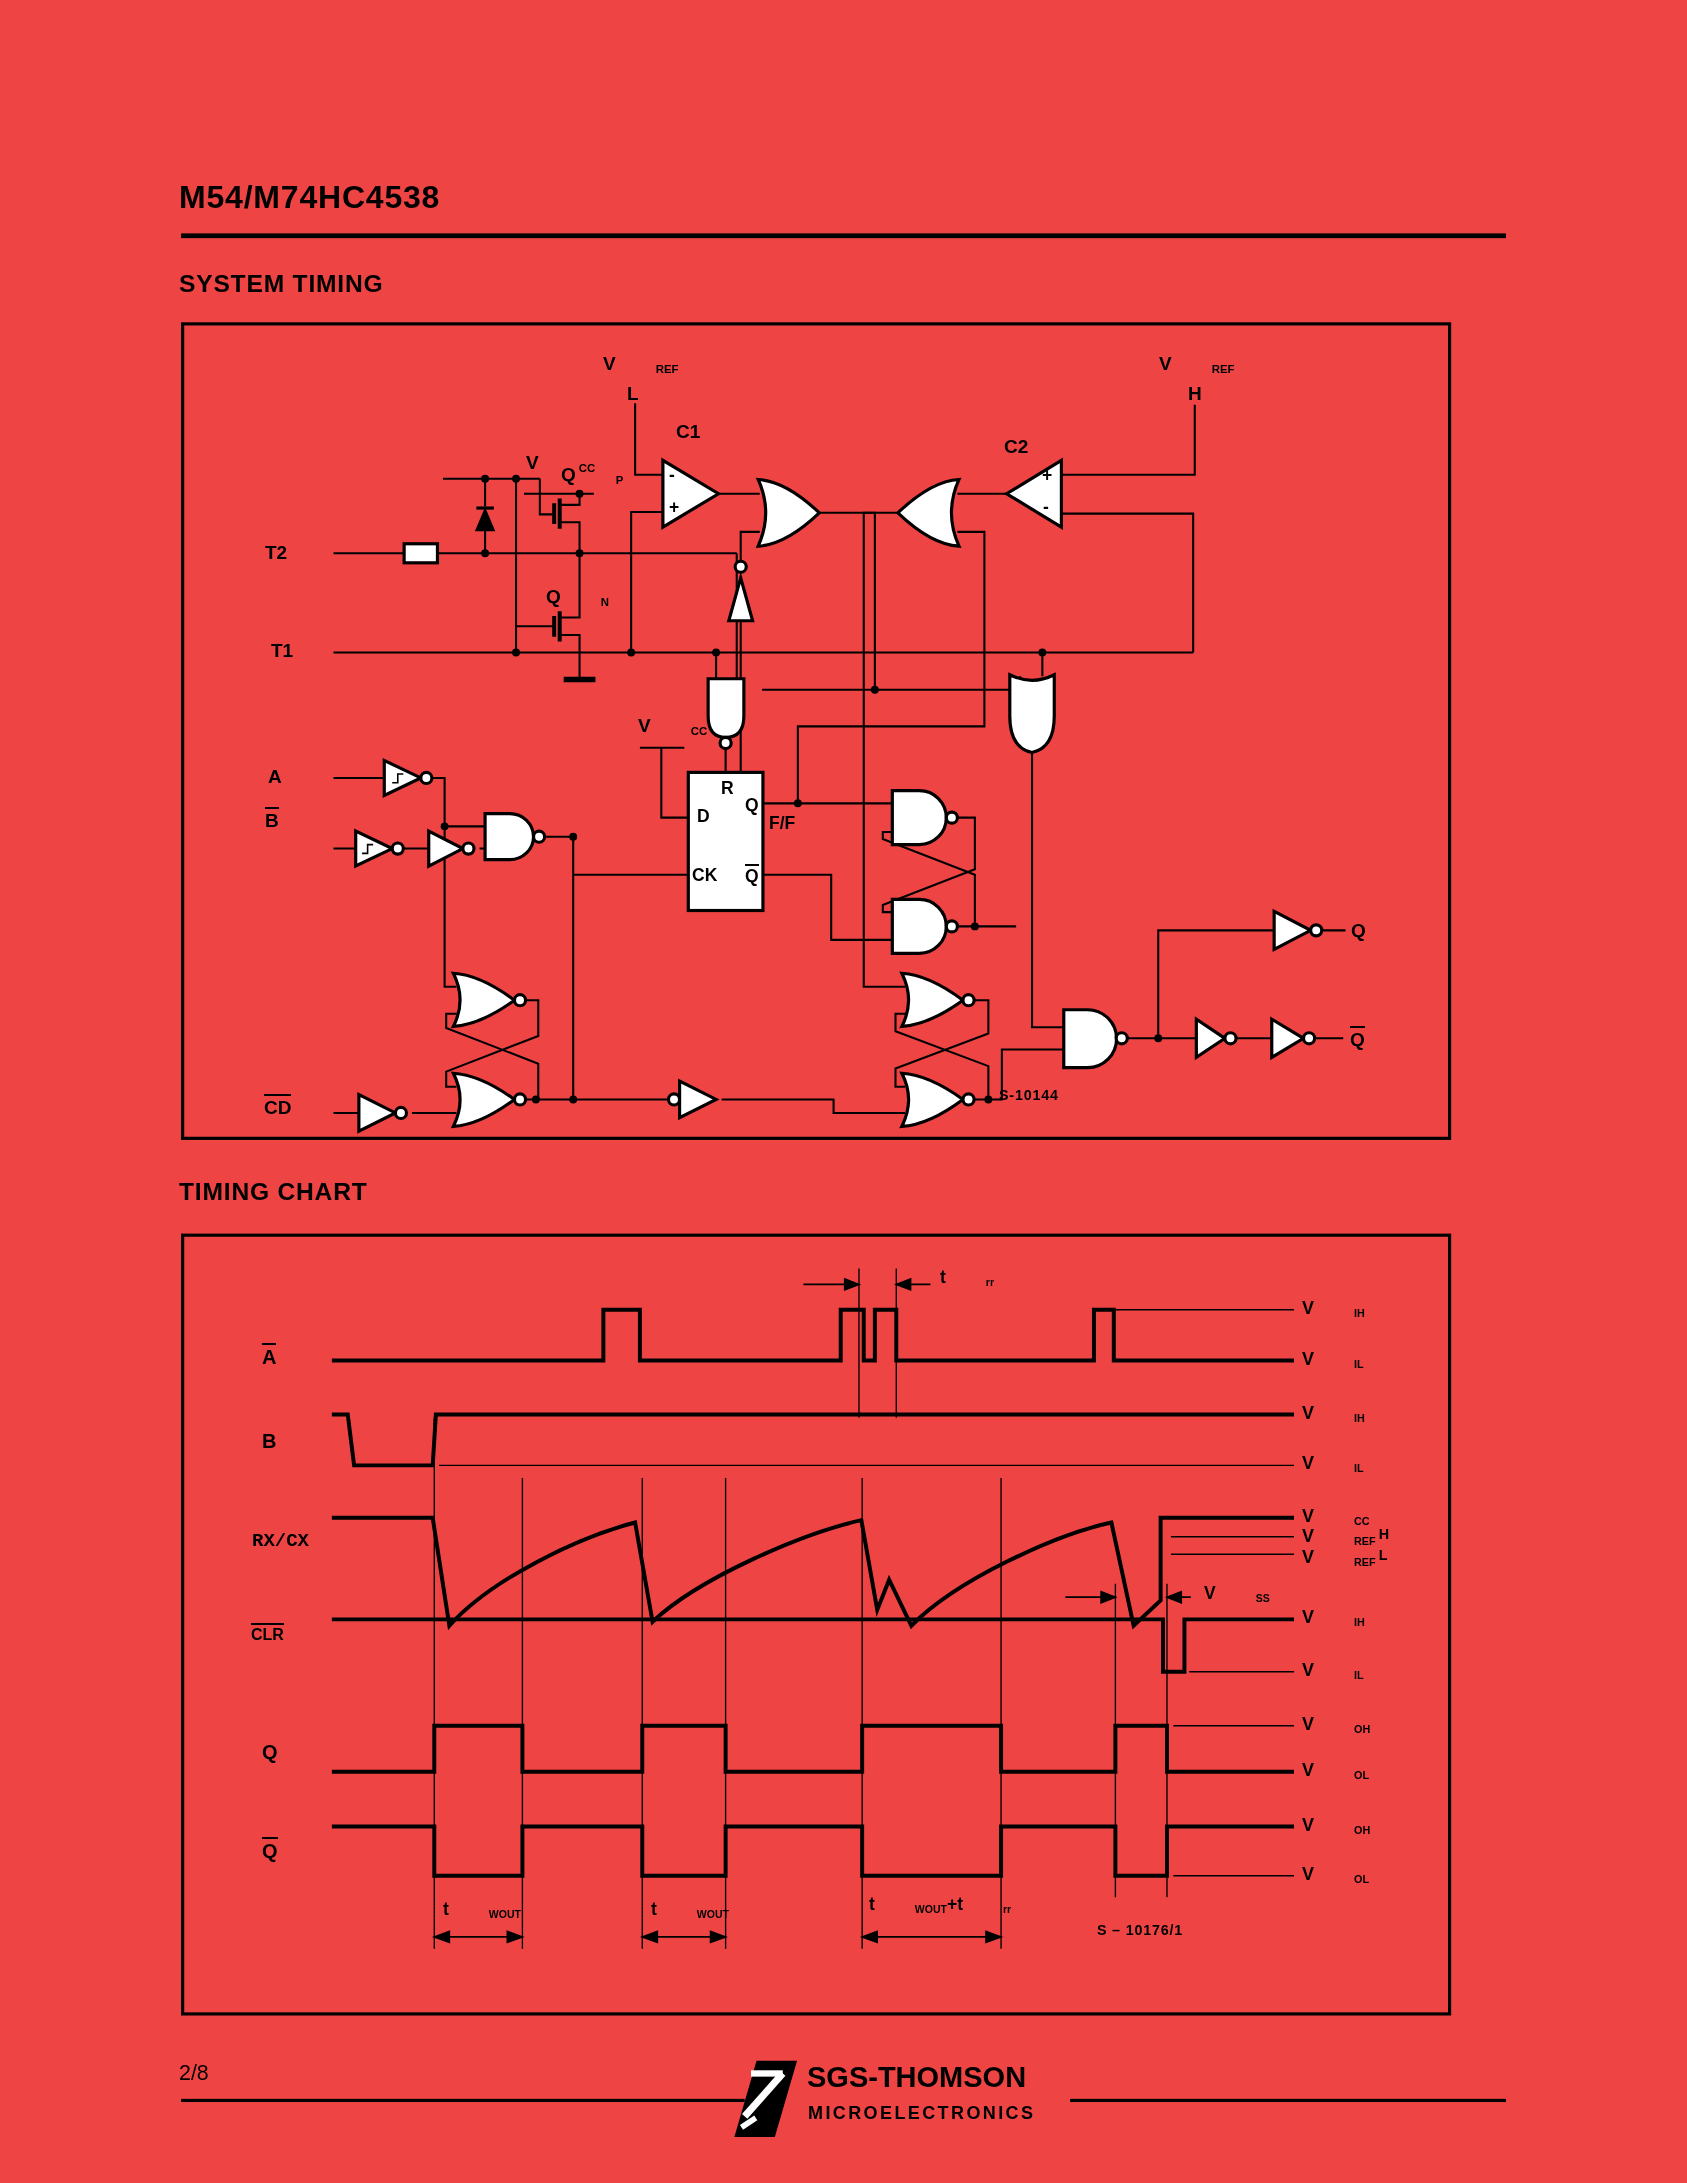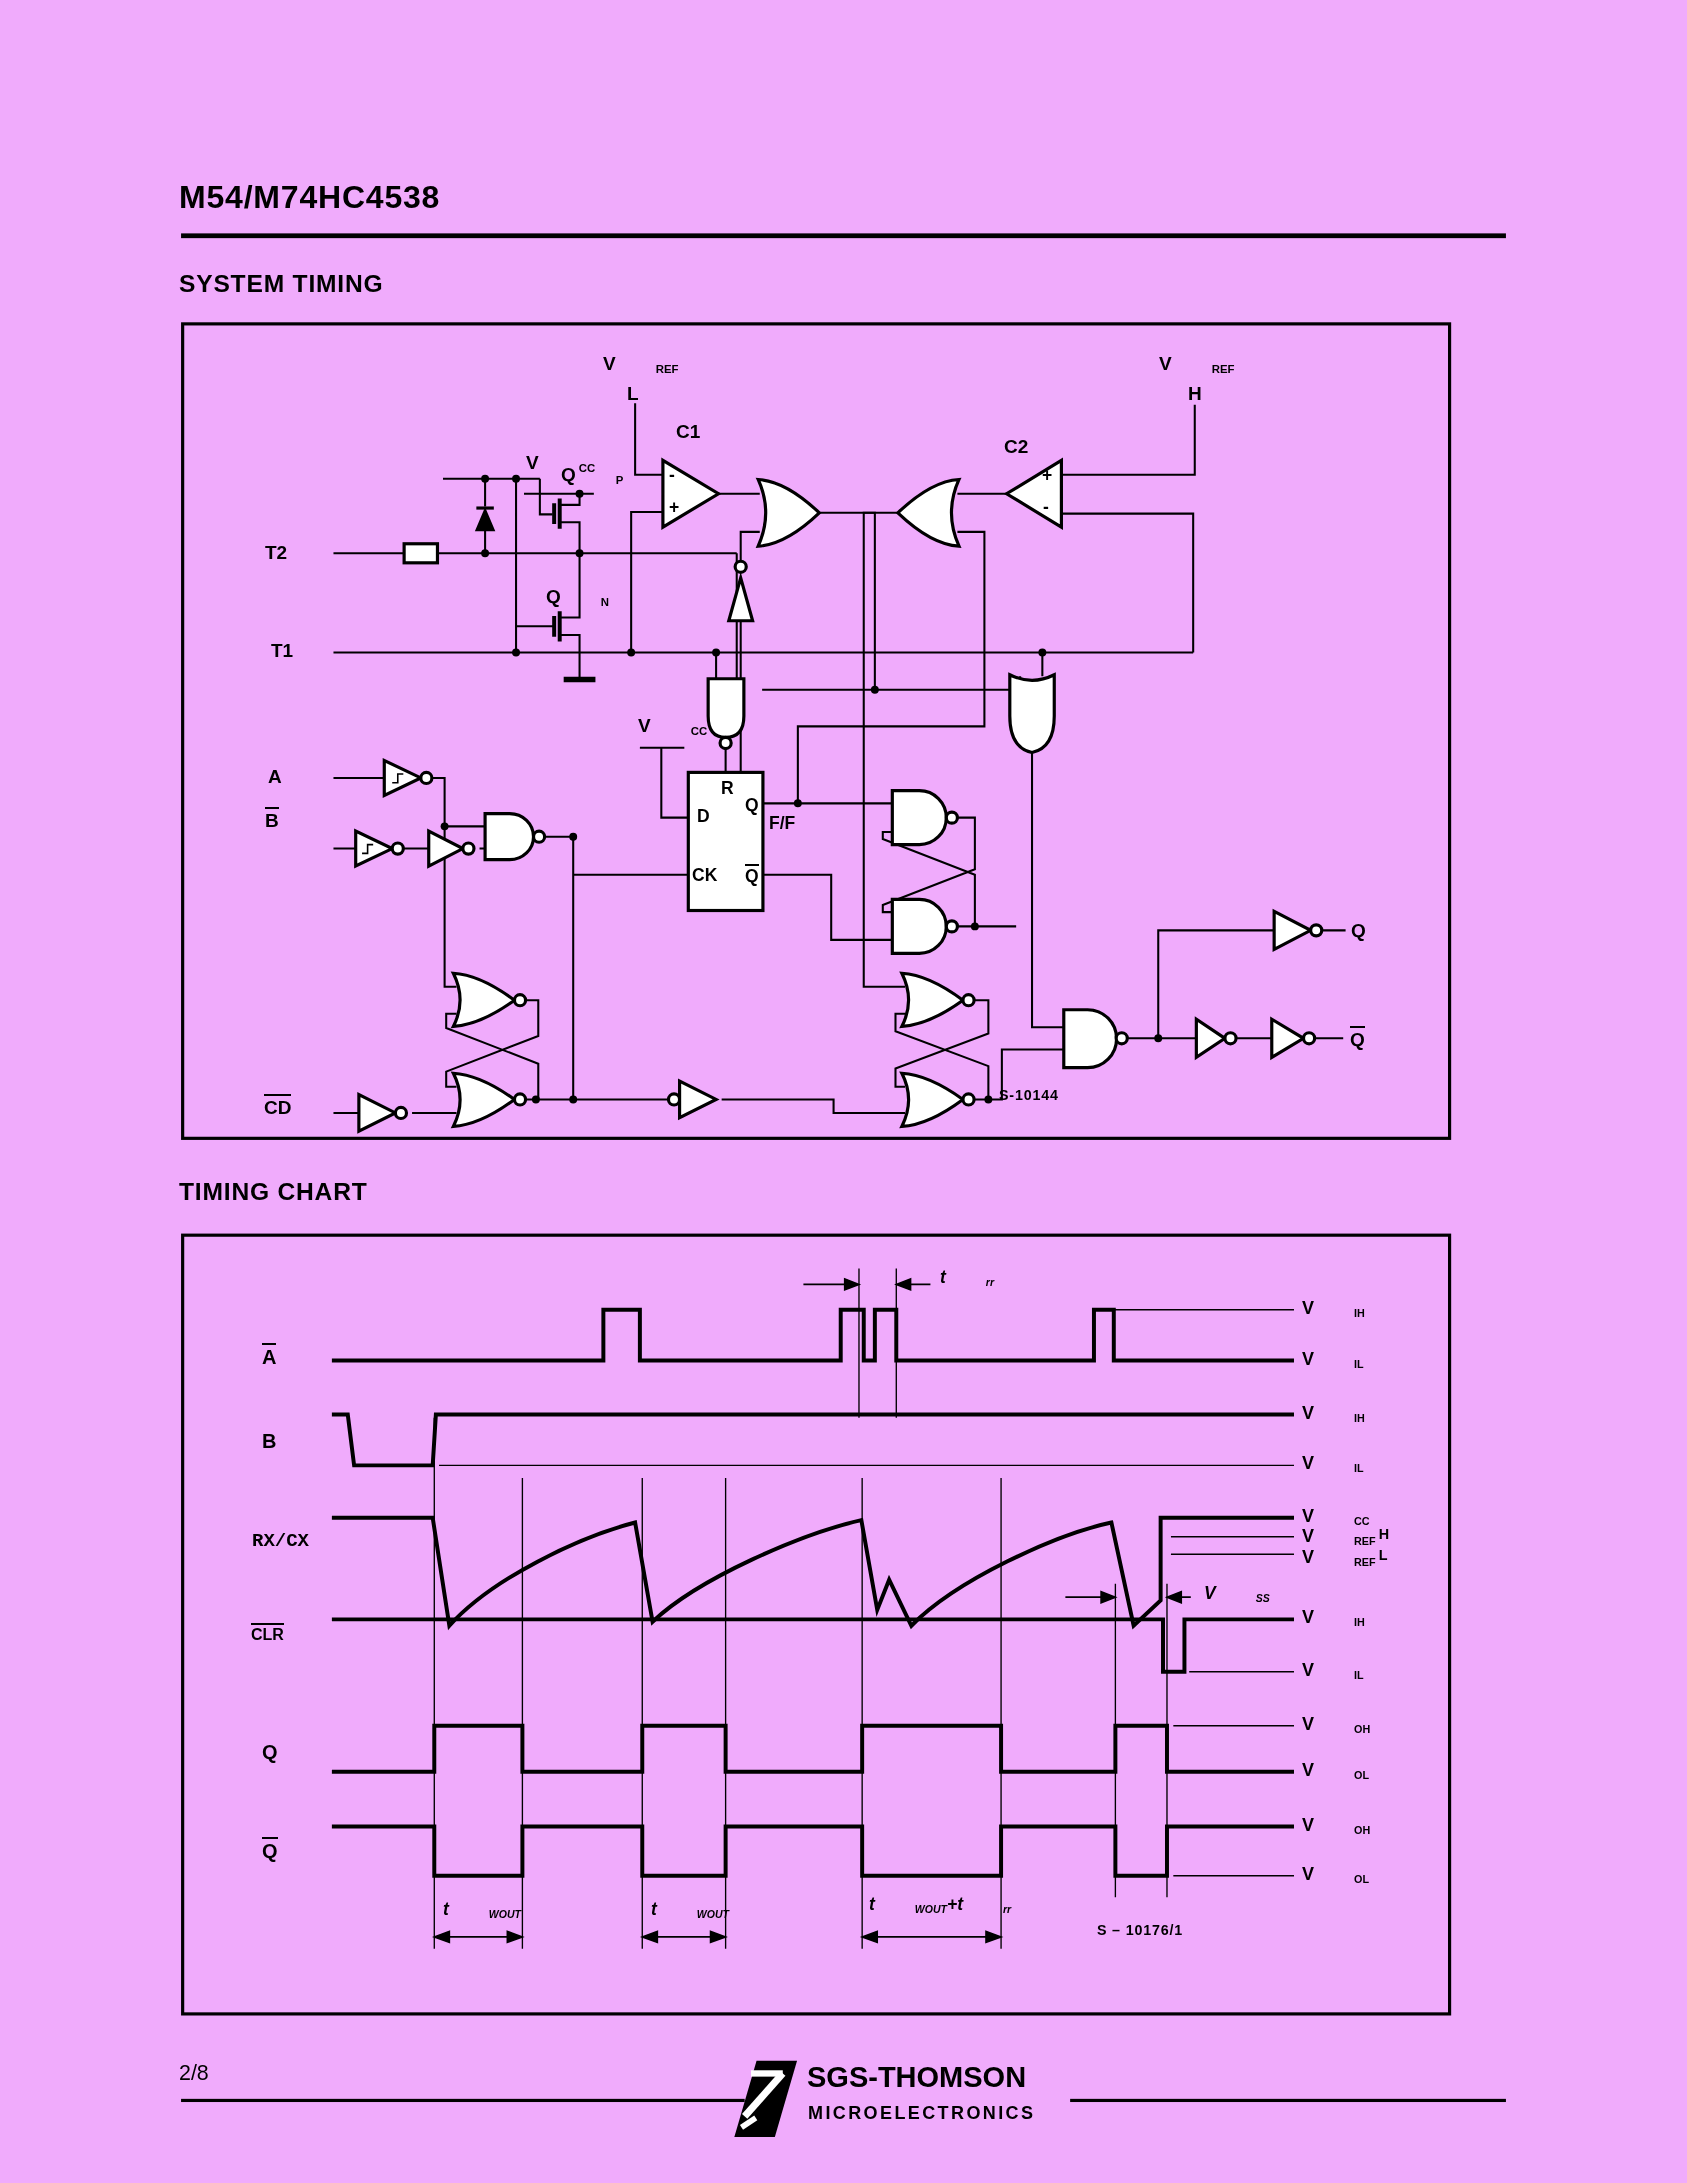--- a/index.html
+++ b/index.html
@@ -1,29 +1,29 @@
 <!DOCTYPE html>
 <html style="font-size:12.7px"><head>
 <meta charset="utf-8">
 <style>
   html,body{margin:0;padding:0;background:#e8e8e8;}
-  #page{position:relative;width:1687px;height:2183px;background:#f0abfc;
+  #page{position:relative;width:1687px;height:2183px;background:#ef4444;
         font-family:"Liberation Sans", sans-serif;color:#000;overflow:hidden;}
   svg{position:absolute;left:0;top:0;}
   .lb{position:absolute;font-weight:bold;color:#000;white-space:nowrap;line-height:1;}
   .sub{font-size:0.60em;font-weight:bold;vertical-align:-0.30em;letter-spacing:0;padding-left:40px;}
   .suf{font-size:0.80em;font-weight:bold;vertical-align:0.18em;margin-left:3.2px;}
   .ov{display:inline-block;border-top:2.4px solid #000;padding-top:2.4px;line-height:1;}
   .title{font-size:32px;letter-spacing:0.8px;}
   .h2{font-size:24.6px;letter-spacing:0.8px;}
   .cl{font-size:19px;}   
   .cs{font-size:17.5px;}   
   .tl{font-size:20px;}   
   .lv{font-size:18px;}   
-  .an{font-size:17.5px;font-style:italic;}   
+  .an{font-size:17.5px;}   
   .fig{font-size:14.3px;font-weight:bold;letter-spacing:0.8px;}
   .pg{font-size:21.4px;font-weight:normal;}
   .brand{font-size:29px;letter-spacing:0px;}
   .brand2{font-size:18px;letter-spacing:2.4px;}
 </style>
 </head>
 <body>
 
 <div id="page">
 

